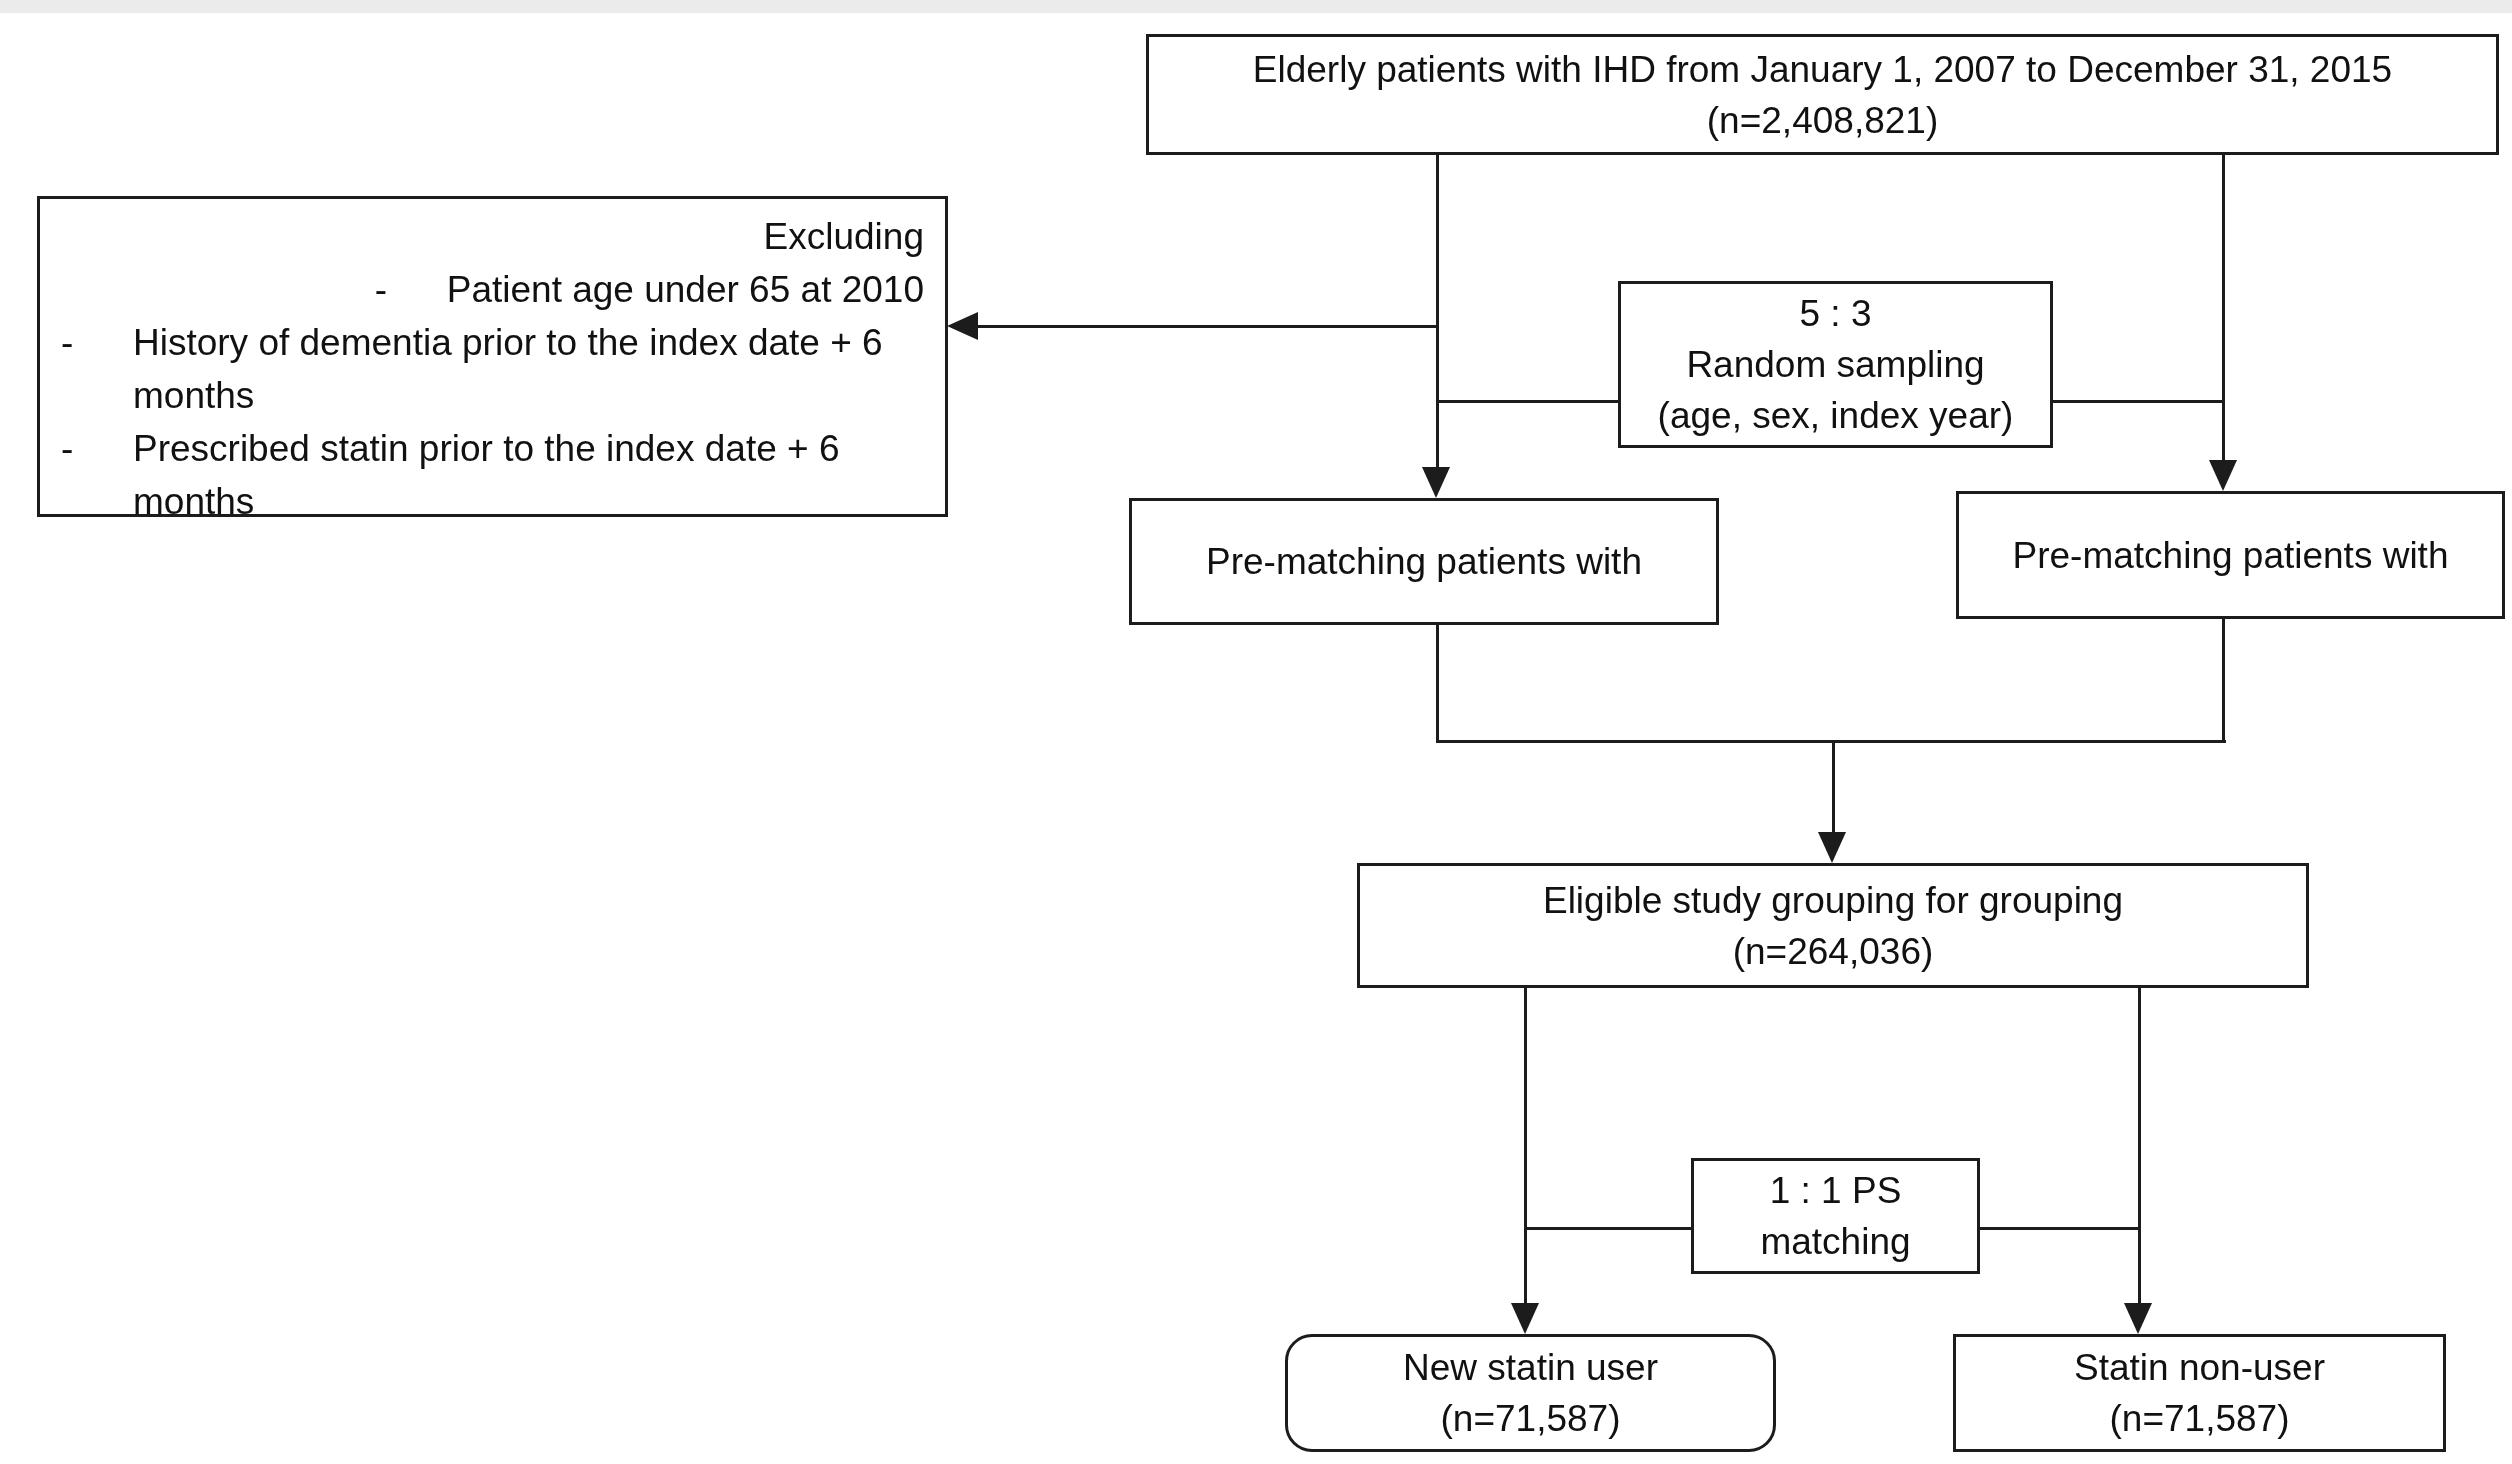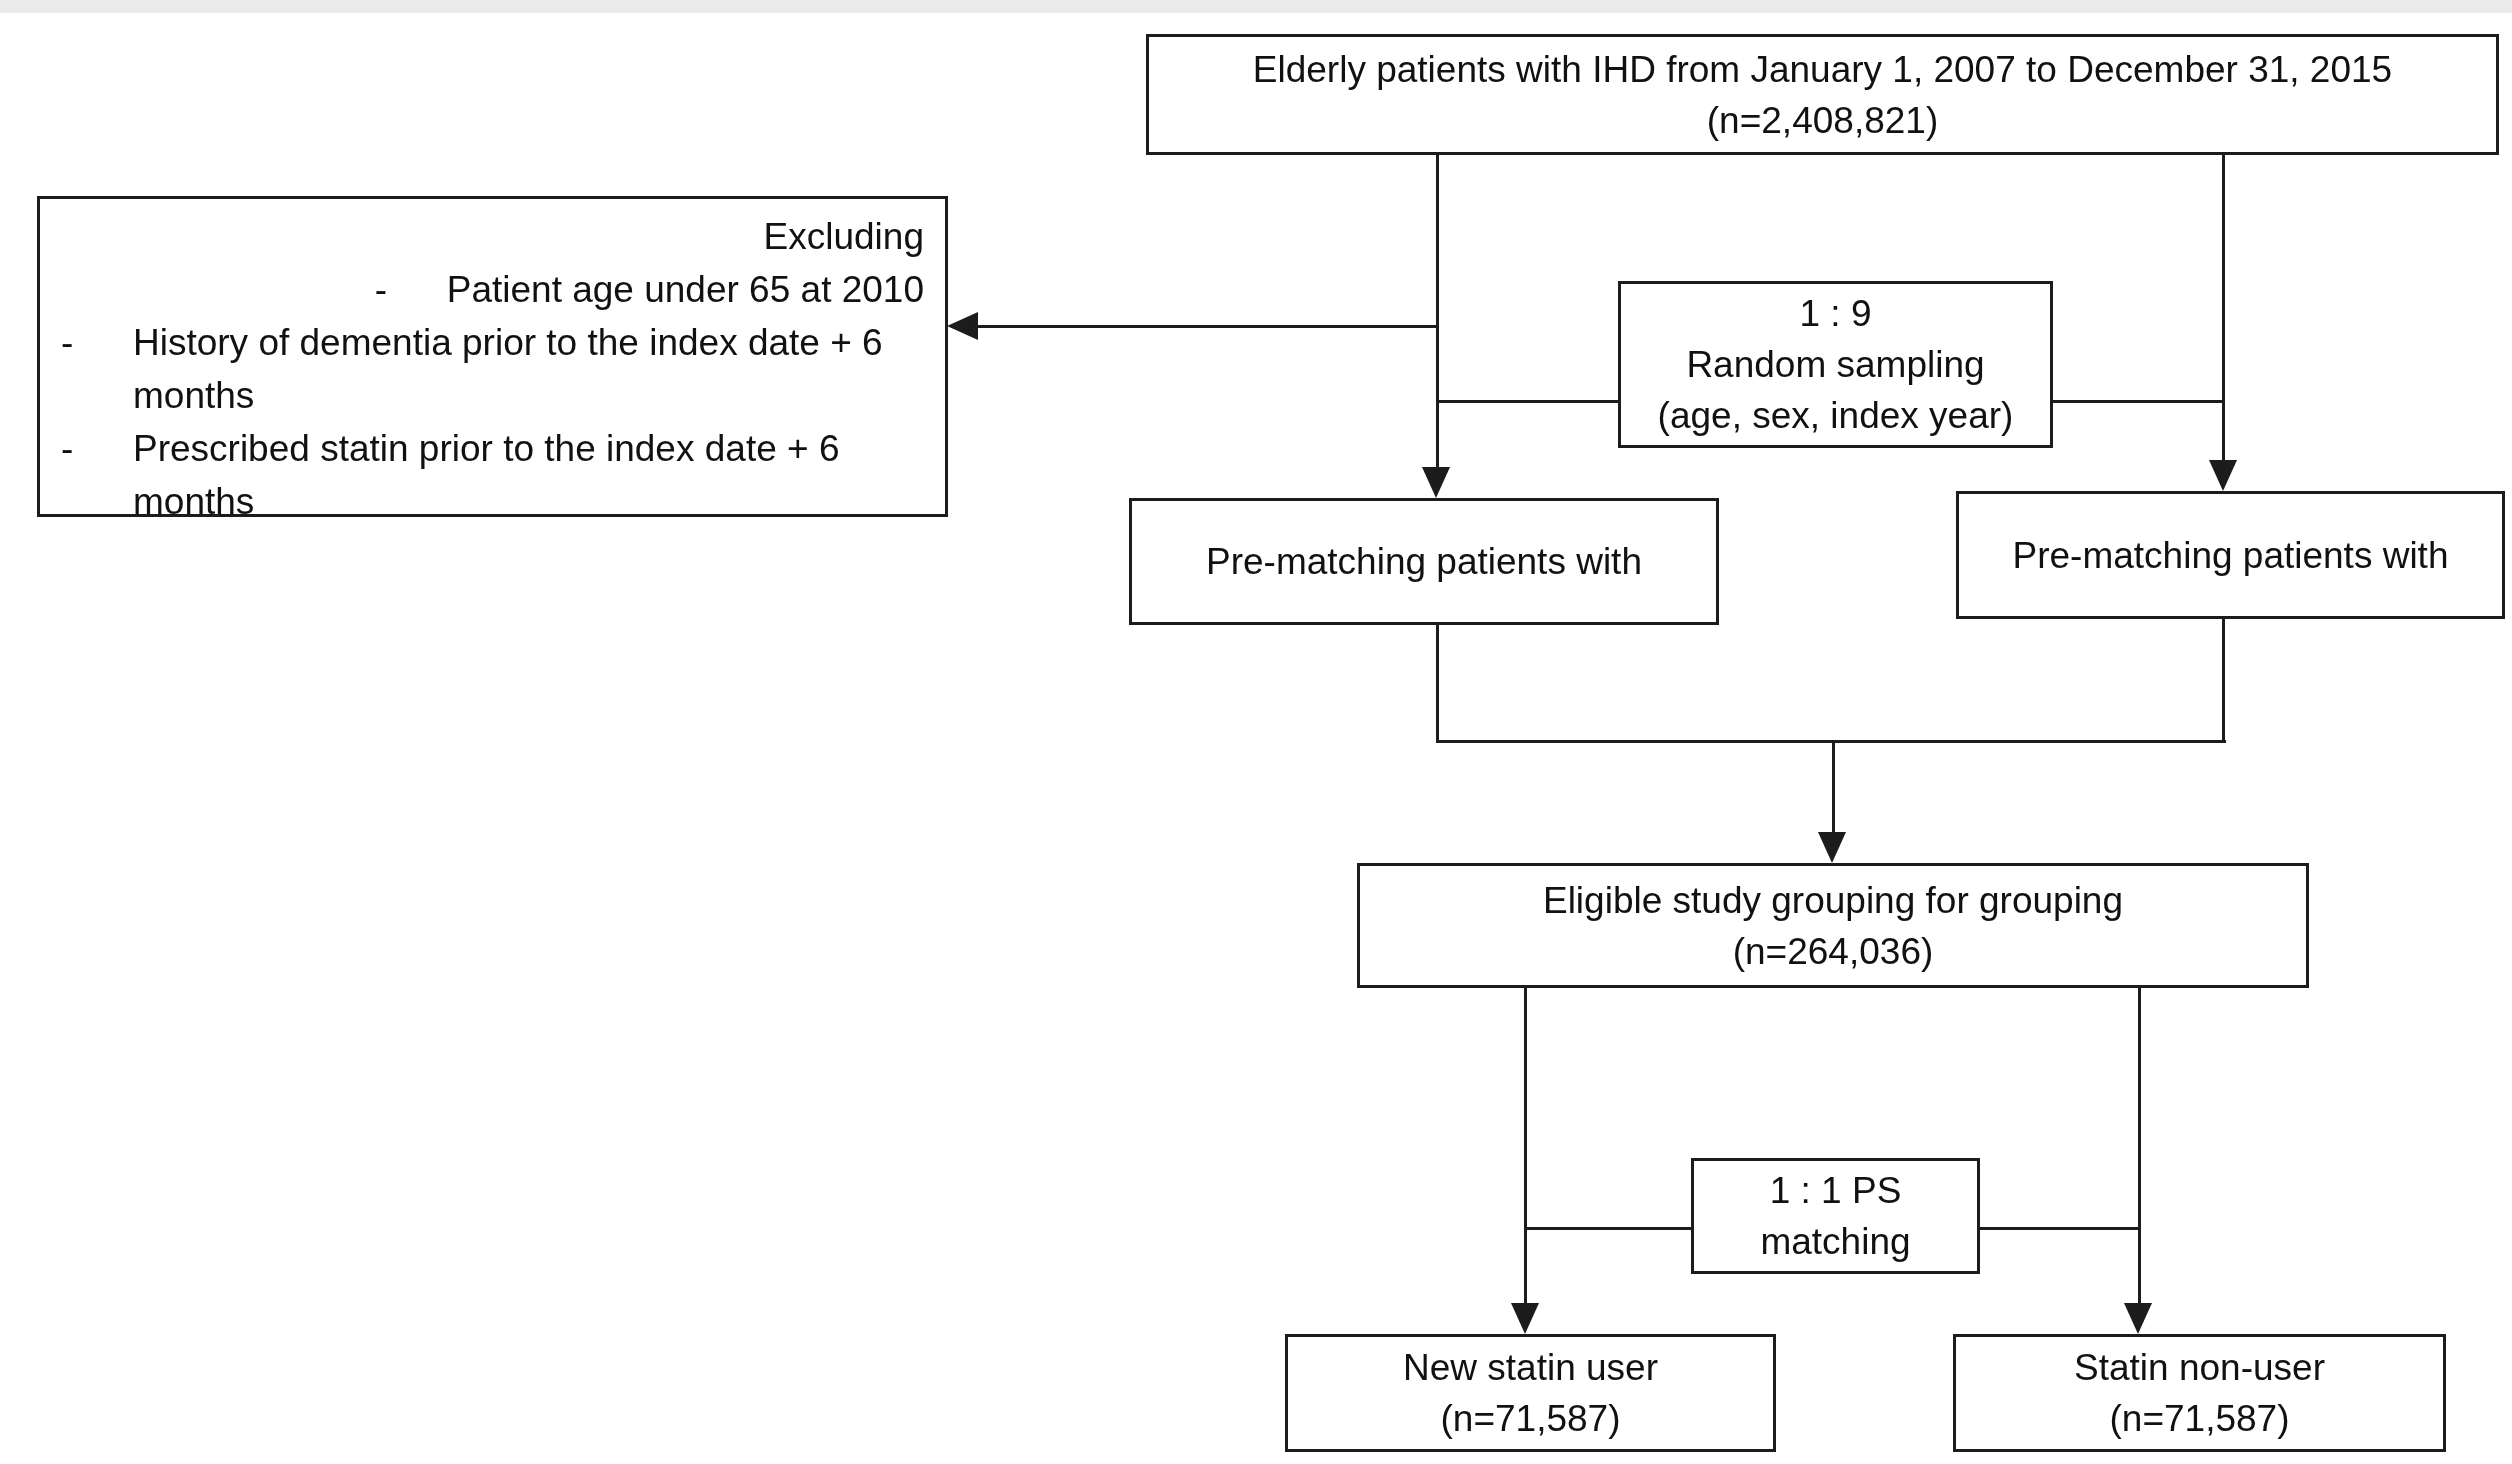--- a/index.html
+++ b/index.html
@@ -117,21 +117,21 @@
       <span class="ex-dash">-</span>
       <span class="ex-text">History of dementia prior to the index date + 6 months</span>
     </div>
     <div class="ex-item">
       <span class="ex-dash">-</span>
       <span class="ex-text">Prescribed statin prior to the index date + 6 months</span>
     </div>
   </div>
 
   <div class="box" style="left:1618px; top:281px; width:435px; height:167px;">
-    <div class="tl">1 : 9</div>
+    <div class="tl">5 : 3</div>
     <div class="tl">Random sampling</div>
     <div class="tl">(age, sex, index year)</div>
   </div>
 
   <div class="box" style="left:1129px; top:498px; width:590px; height:127px;">
     <div class="tl">Pre-matching patients with</div>
   </div>
 
   <div class="box" style="left:1956px; top:491px; width:549px; height:128px;">
     <div class="tl">Pre-matching patients with</div>
@@ -140,21 +140,21 @@
   <div class="box" style="left:1357px; top:863px; width:952px; height:125px;">
     <div class="tl">Eligible study grouping for grouping</div>
     <div class="tl">(n=264,036)</div>
   </div>
 
   <div class="box" style="left:1691px; top:1158px; width:289px; height:116px;">
     <div class="tl">1 : 1 PS</div>
     <div class="tl">matching</div>
   </div>
 
-  <div class="box" style="left:1285px; top:1334px; width:491px; height:118px;">
+  <div class="box" style="left:1285px; top:1334px; width:491px; height:118px;border-radius:27px;">
     <div class="tl">New statin user</div>
     <div class="tl">(n=71,587)</div>
   </div>
 
   <div class="box" style="left:1953px; top:1334px; width:493px; height:118px;">
     <div class="tl">Statin non-user</div>
     <div class="tl">(n=71,587)</div>
   </div>
 
 </div>

